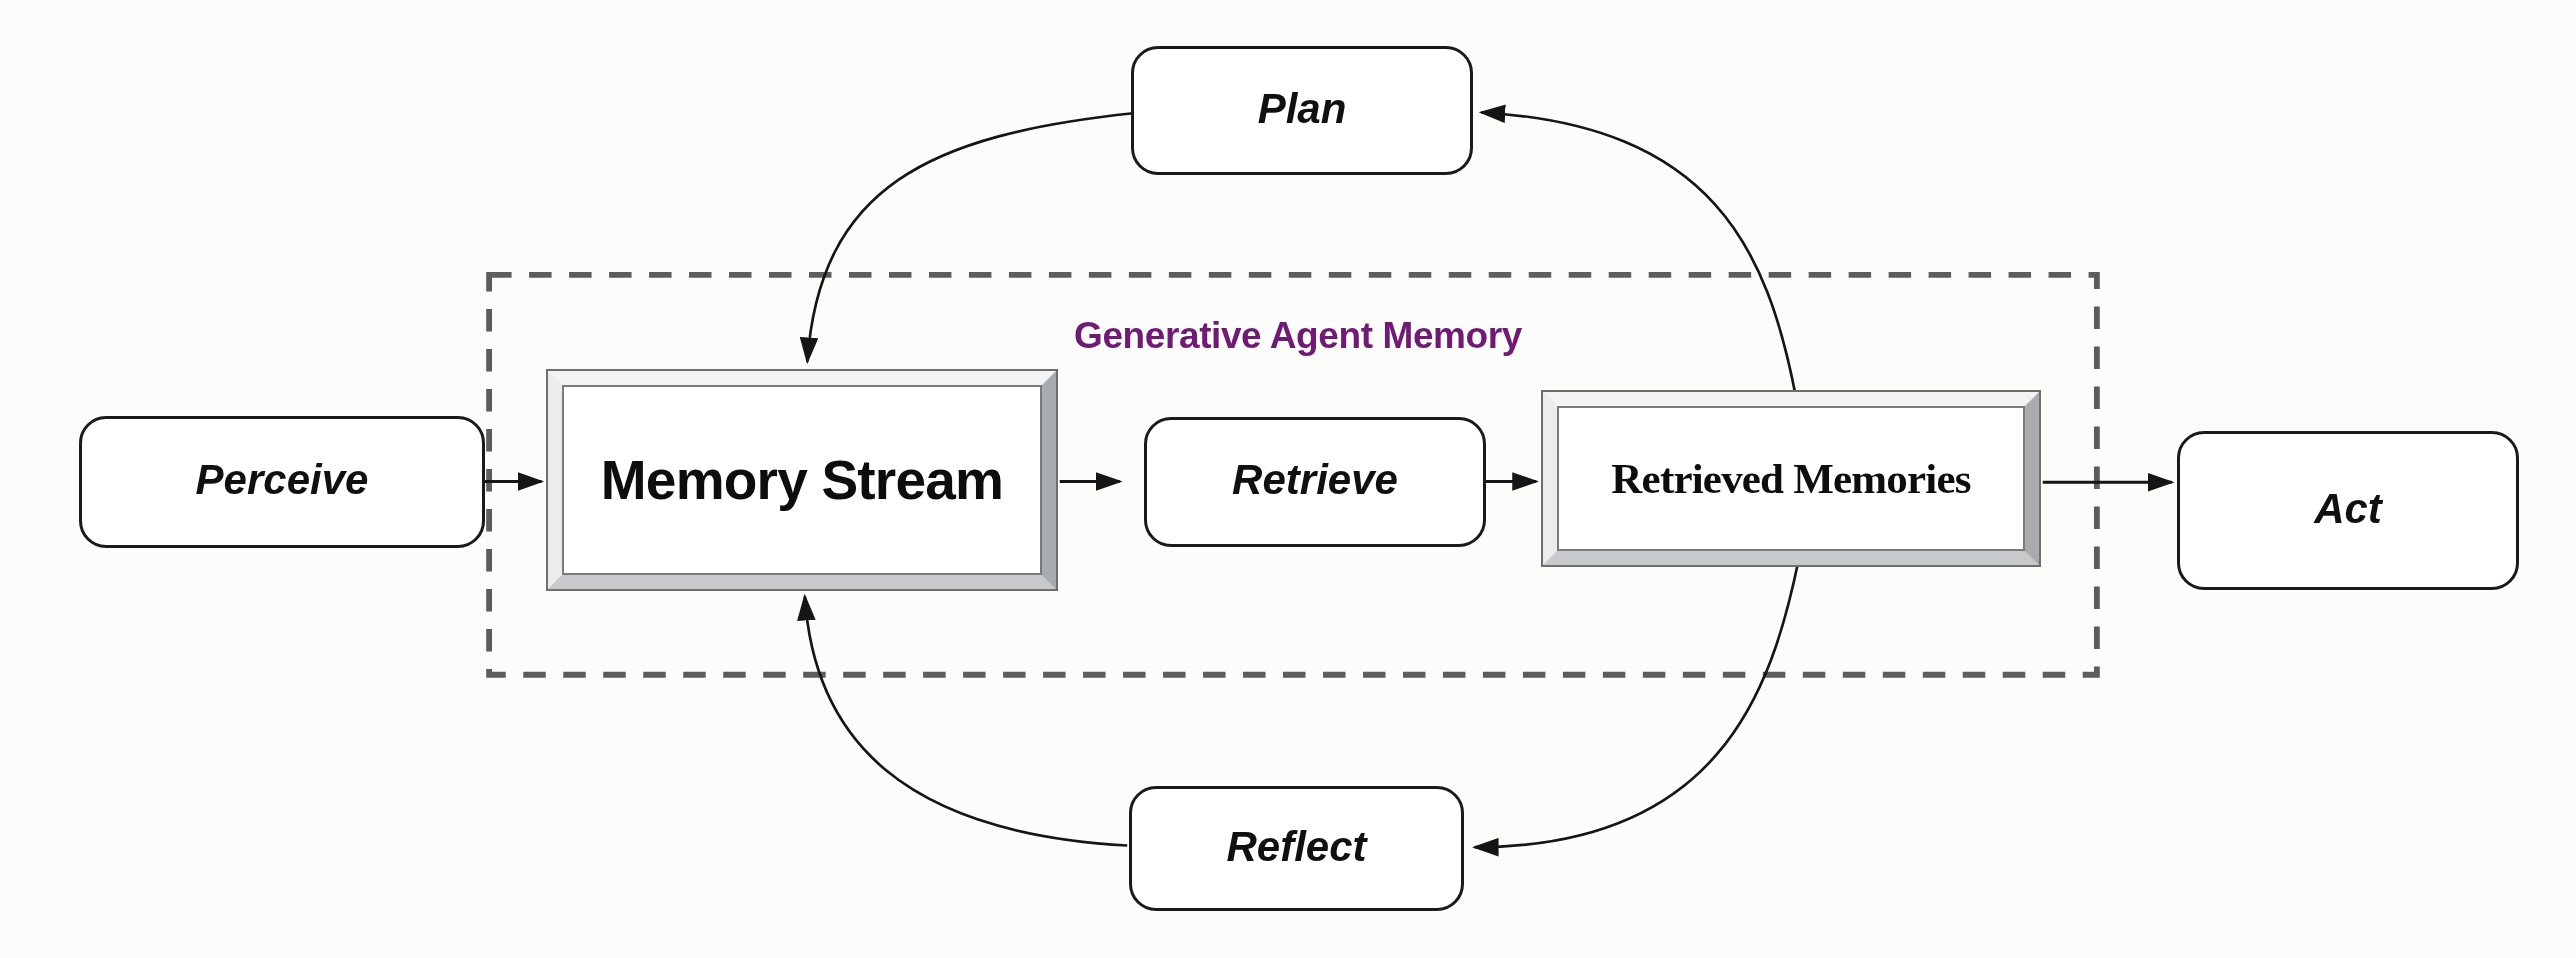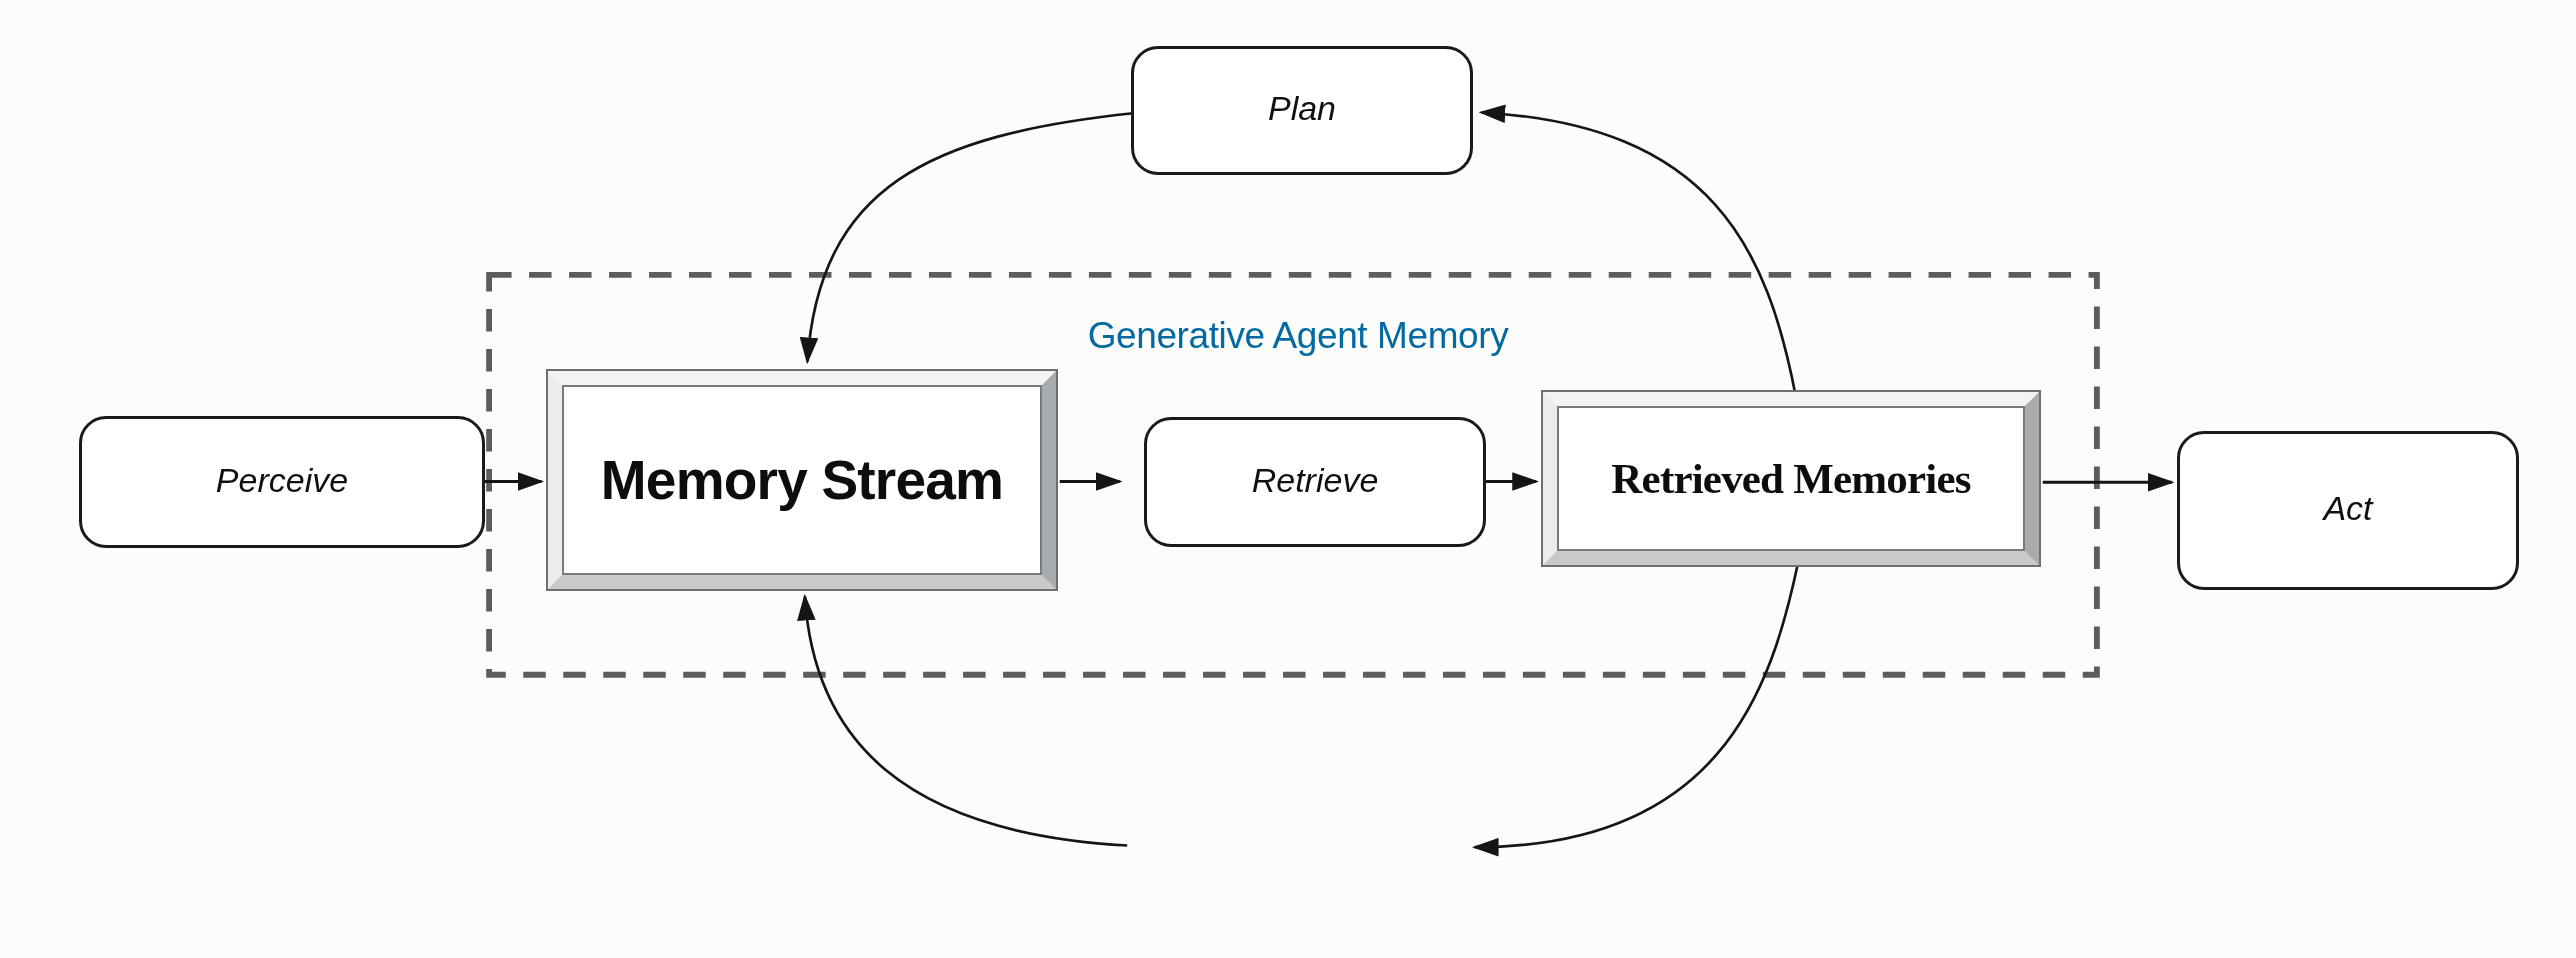--- a/index.html
+++ b/index.html
@@ -22,22 +22,22 @@
     box-sizing: border-box;
     background: #ffffff;
     border: 3.3px solid #1a1a1a;
     border-radius: 27px;
     display: flex;
     align-items: center;
     justify-content: center;
   }
   .rnode .lbl {
     font-style: italic;
-    font-weight: 400;
-    font-size: 34px;
+    font-weight: 700;
+    font-size: 42px;
     color: #101010;
     letter-spacing: 0px;
     transform: translateY(-1.7px);
   }
   
   .bevel-outer {
     position: absolute;
     box-sizing: border-box;
     border: 2.5px solid #6e6e6e;
     background: #6d28d9;
@@ -65,23 +65,23 @@
     letter-spacing: -0.8px;
   }
   #node-memory-stream .lbl { font-size: 55px; }
   #node-retrieved-memories .lbl { font-size: 43px; font-family: Liberation Serif, serif; }
   
   #container-title {
     position: absolute;
     left: 1298px;
     top: 315px;
     transform: translateX(-50%);
-    font-weight: 400;
+    font-weight: 700;
     font-size: 37px;
-    color: #0369a1;
+    color: #701a75;
     letter-spacing: -0.4px;
     white-space: nowrap;
   }
 </style>
 </head>
 <body>
 
 <div id="canvas">
 
   <svg id="edge-layer" viewBox="0 0 3092 1150" xmlns="http://www.w3.org/2000/svg">
@@ -115,20 +115,23 @@
   </div>
 
   <div class="rnode" id="node-retrieve" style="left:1128px; top:417px; width:342px; height:130px;margin-left:16px;">
     <span class="lbl">Retrieve</span>
   </div>
 
   <div class="rnode" id="node-act" style="left:2177px; top:431px; width:342px; height:159px;">
     <span class="lbl">Act</span>
   </div>
 
+  <div class="rnode" id="node-reflect" style="left:1129px; top:786px; width:335px; height:125px;">
+    <span class="lbl">Reflect</span>
+  </div>
 
   <div class="bevel-outer" id="node-memory-stream" style="left:546px; top:369px; width:512px; height:222px;">
     <div class="bevel-mid">
       <div class="bevel-inner">
         <span class="lbl">Memory Stream</span>
       </div>
     </div>
   </div>
 
   <div class="bevel-outer" id="node-retrieved-memories" style="left:1541px; top:390px; width:500px; height:177px;">

